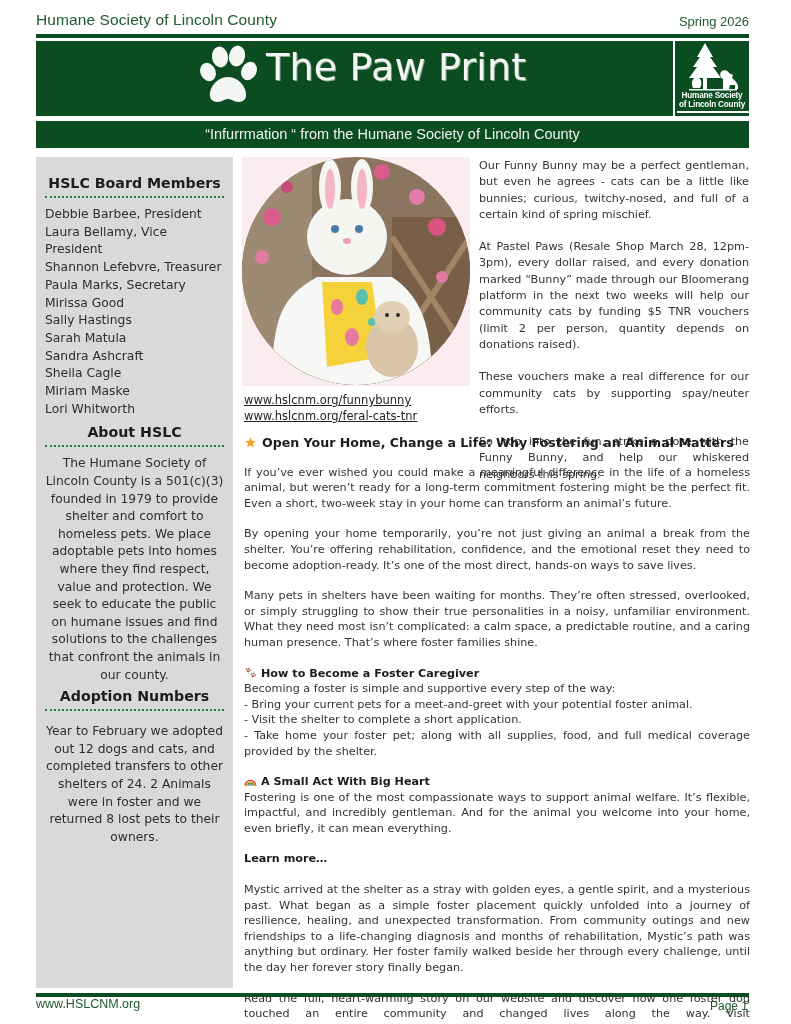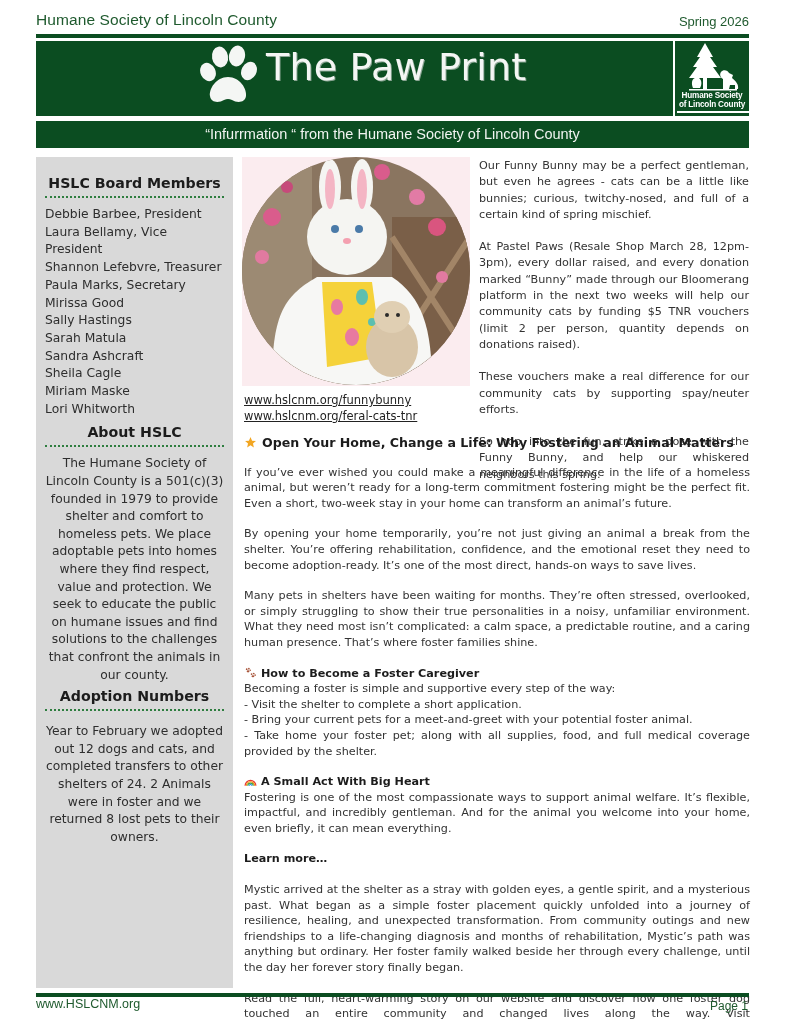--- a/index.html
+++ b/index.html
@@ -183,22 +183,22 @@
             <ellipse cx="7.5" cy="8" rx="2.6" ry="2"></ellipse>
           <circle cx="14" cy="13" r="1.6"></circle>
             <circle cx="18" cy="12" r="1.6"></circle>
             <circle cx="20.5" cy="15" r="1.4"></circle>
             <ellipse cx="16.5" cy="17" rx="2.6" ry="2"></ellipse>
         </g>
       </svg>
       <span>How to Become a Foster Caregiver</span>
     </h3>
     <div>Becoming a foster is simple and supportive every step of the way:</div>
+    <div>- Bring your current pets for a meet-and-greet with your potential foster animal.</div>
     <div>- Visit the shelter to complete a short application.</div>
-    <div>- Bring your current pets for a meet-and-greet with your potential foster animal.</div>
     <div class="just">- Take home your foster pet; along with all supplies, food, and full medical coverage provided by the shelter.</div>
   </div>
 
   <div class="block">
     <h3>
       <svg class="ico" viewBox="0 0 24 24">
         <path d="M2 20 A10 10 0 0 1 22 20" stroke="#e53935" stroke-width="2.2" fill="none"></path>
         <path d="M4.5 20 A7.5 7.5 0 0 1 19.5 20" stroke="#fb8c00" stroke-width="2.2" fill="none"></path>
         <path d="M7 20 A5 5 0 0 1 17 20" stroke="#43a047" stroke-width="2.2" fill="none"></path>
         <path d="M9.5 20 A2.5 2.5 0 0 1 14.5 20" stroke="#1e88e5" stroke-width="2.2" fill="none"></path>

